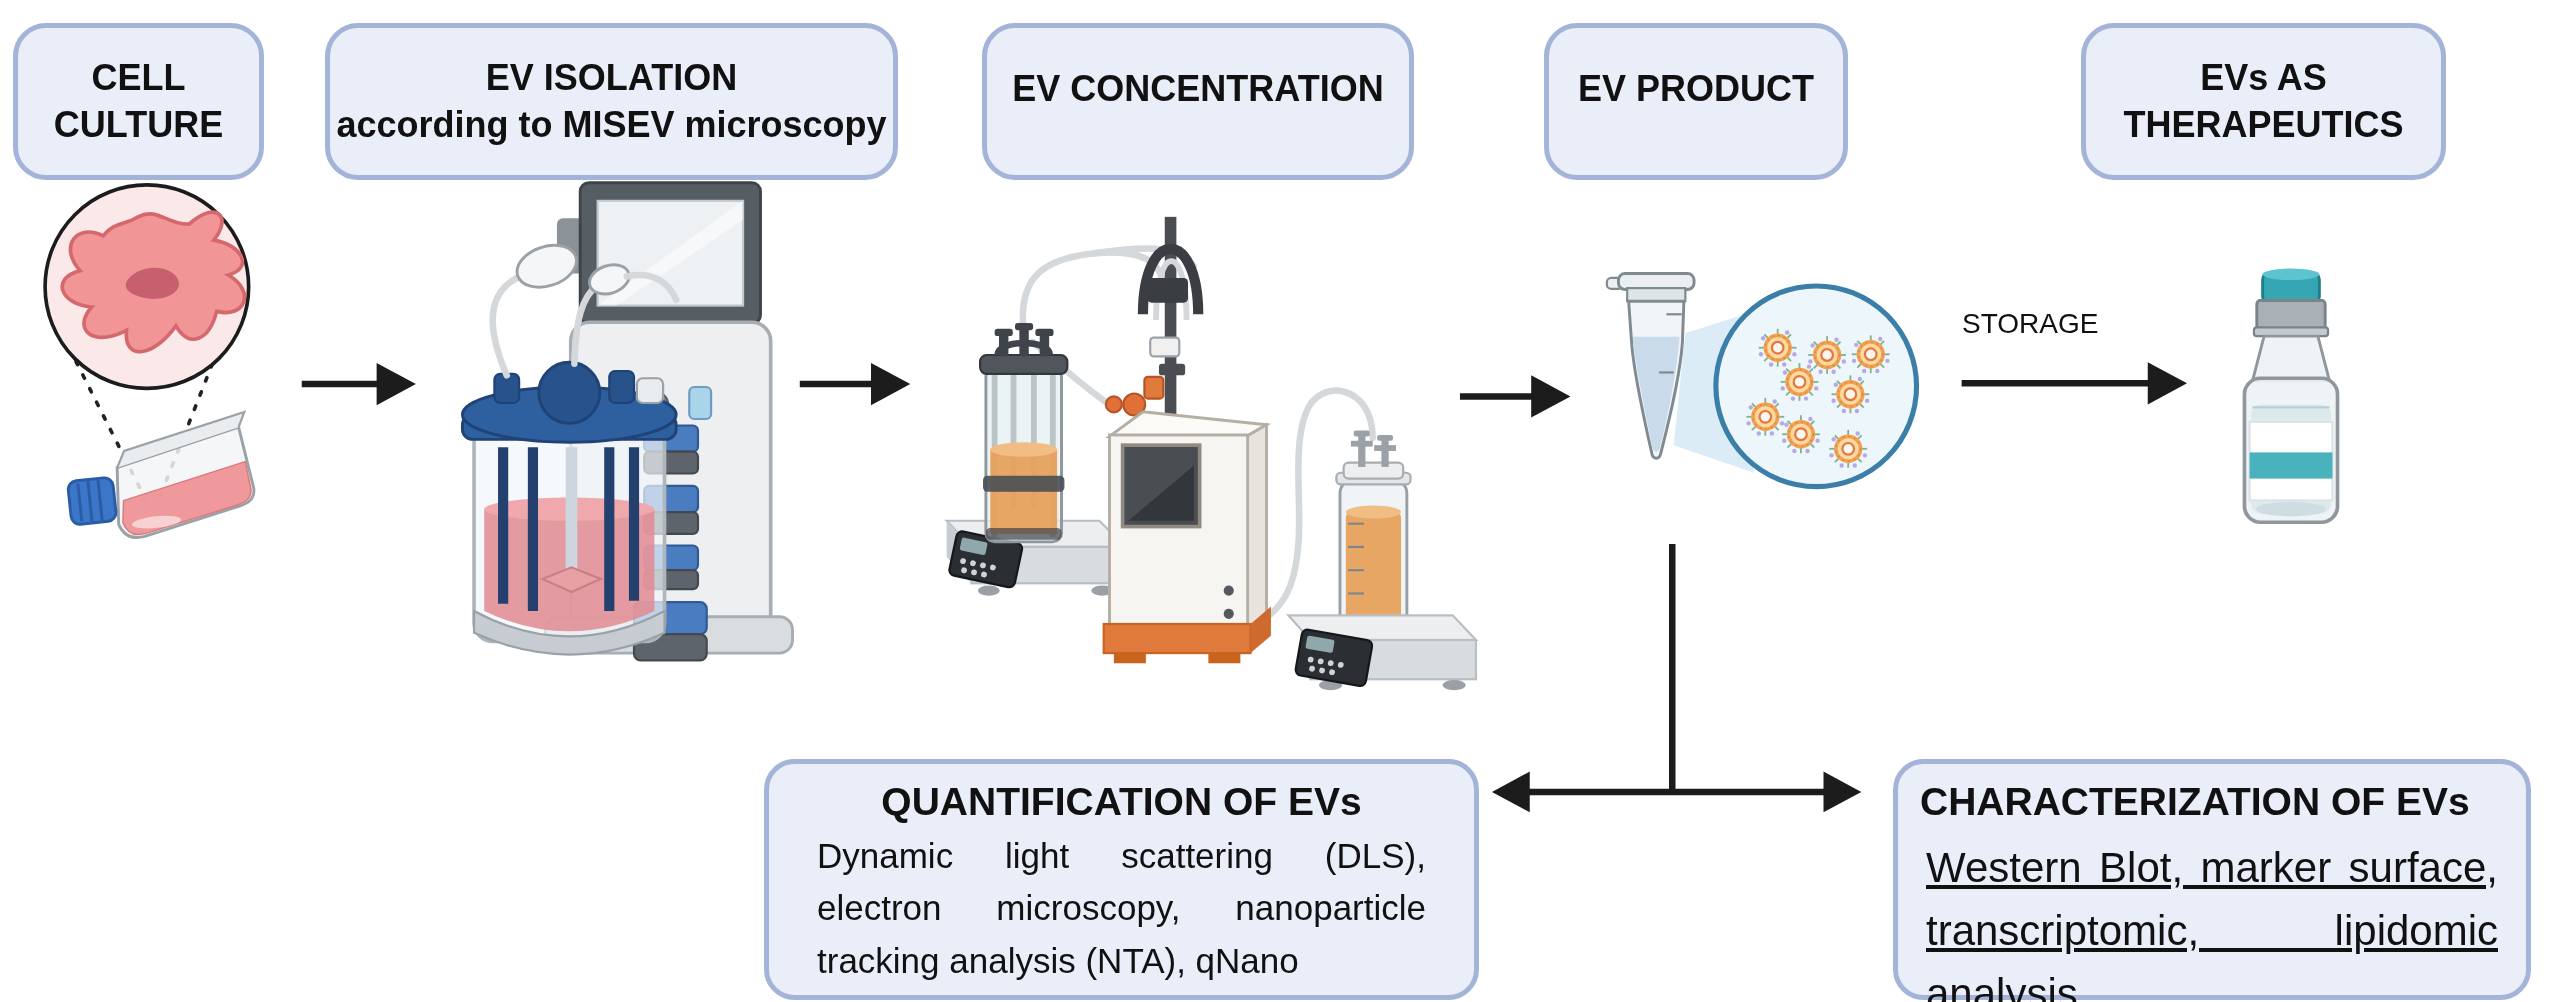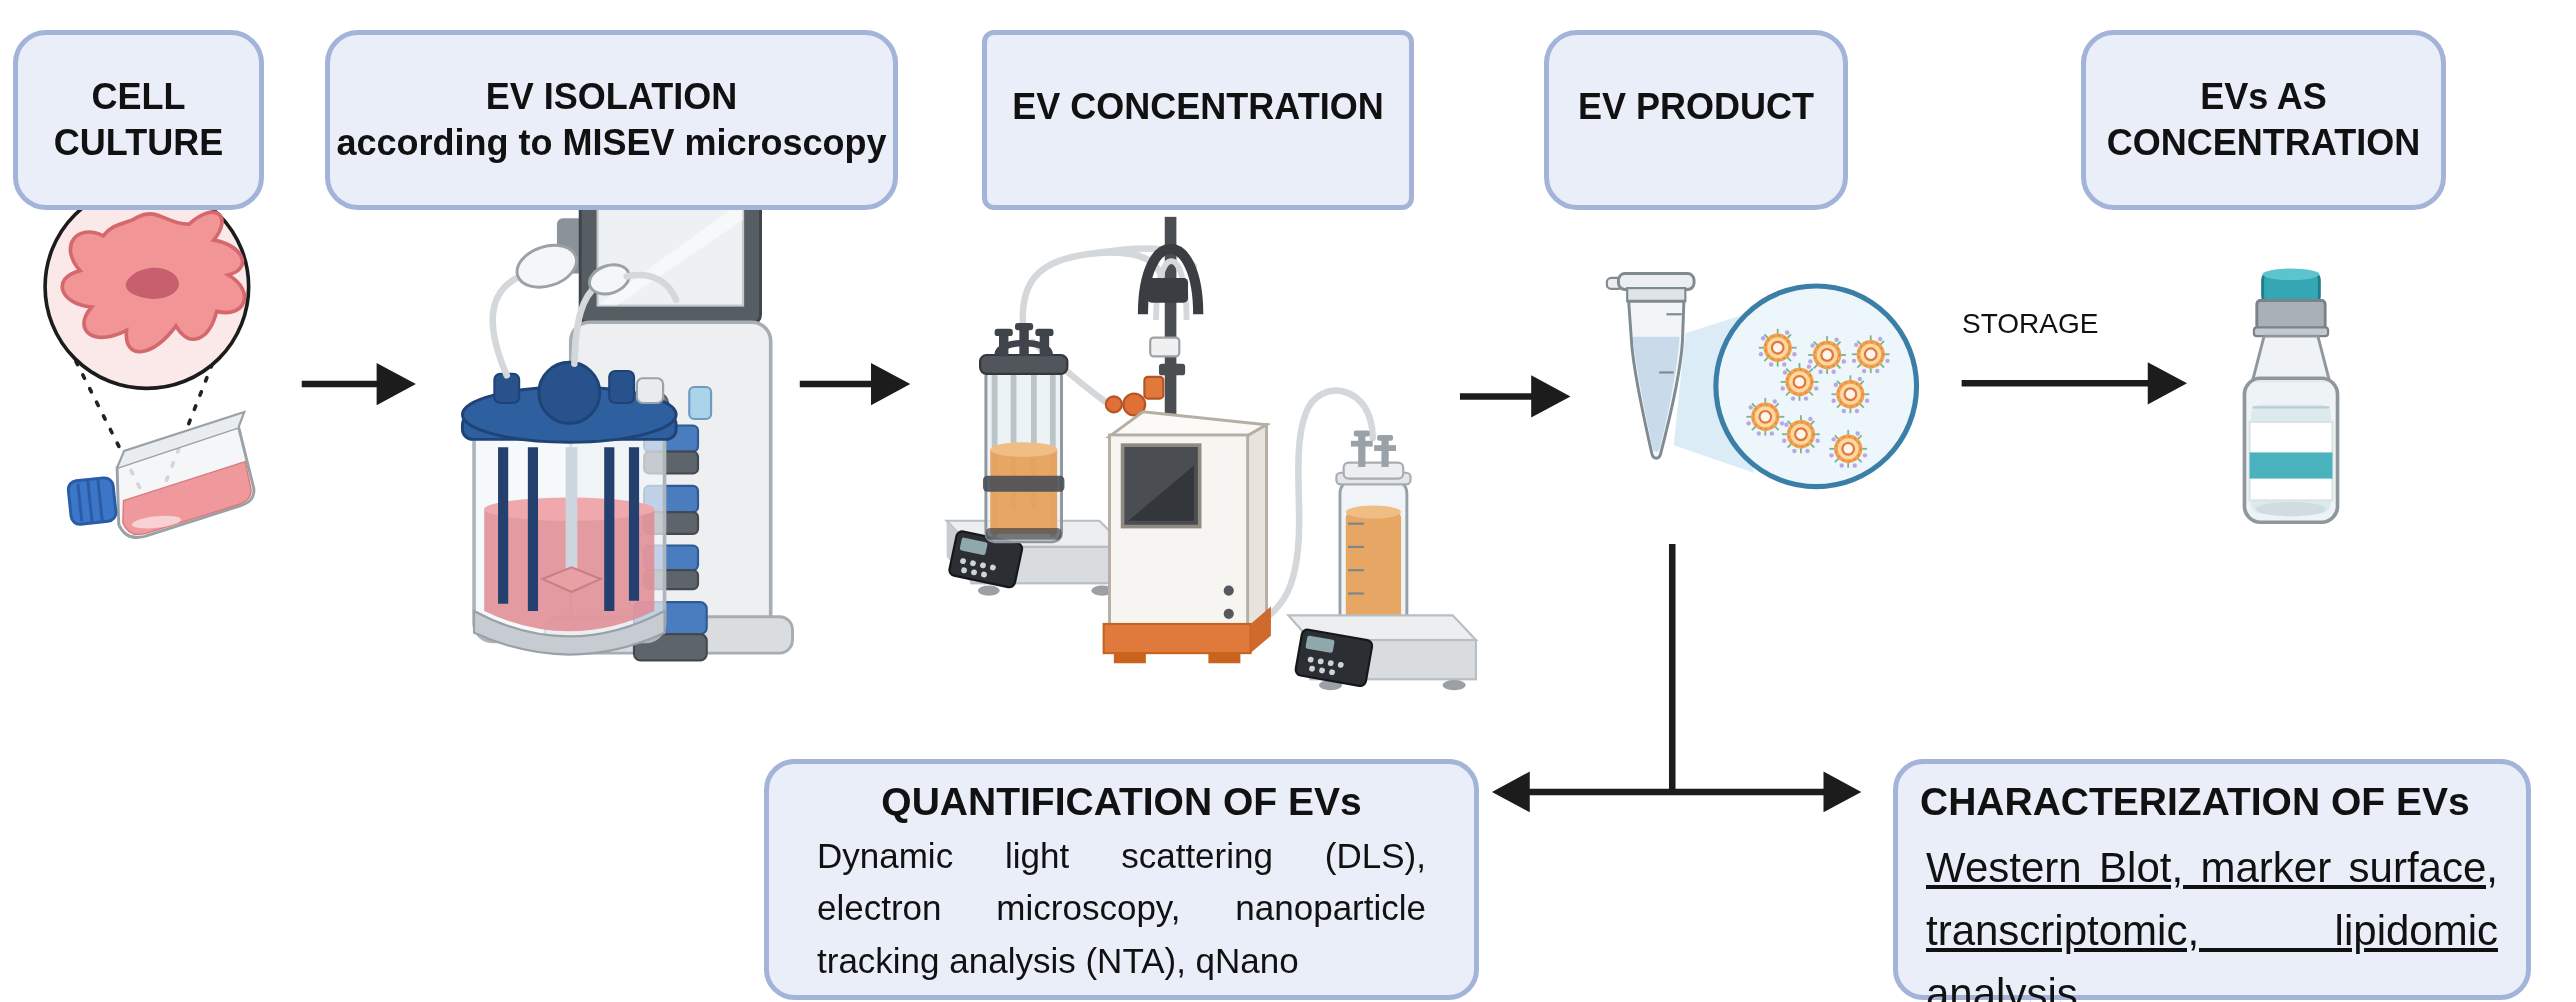--- a/index.html
+++ b/index.html
@@ -1,20 +1,20 @@
 <!DOCTYPE html>
 <html style="--background: #ffffff; --box-fill: #e9eef9; --box-border: #a3b4d8; --arrow: #1c1c1c; --text: #111111; --magnifier-stroke: #3b7fa8; --ev-membrane: #f0a250; --culture-pink: #f19597; --bioreactor-blue: #2e5f9e; --tff-orange: #e6a15c; --machine-orange: #e0793c; --vial-teal: #35a7b4;font-size:11.6px"><head>
 <meta charset="utf-8">
 <style>
   html,body{margin:0;padding:0;background:#fff;}
   .canvas{position:relative;width:2576px;height:1003px;background:var(--background,#fff);
           font-family:"Liberation Sans",sans-serif;overflow:hidden;}
   svg{position:absolute;left:0;top:0;}
   
-  .flow-box{position:absolute;top:30px;height:180px;background:var(--box-fill);
+  .flow-box{position:absolute;top:23px;height:157px;background:var(--box-fill);
             border:5.1px solid var(--box-border);border-radius:33px;box-sizing:border-box;
             display:flex;align-items:center;justify-content:center;z-index:3;}
   .flow-box .lbl{font-weight:bold;font-size:36px;line-height:1.28;text-align:center;
                  white-space:pre-line;color:var(--text);}
   .raised{padding-bottom:25px;}
   
   .panel{position:absolute;top:759px;height:241px;background:var(--box-fill);
          border:5.1px solid var(--box-border);border-radius:30.5px;box-sizing:border-box;z-index:3;}
   .panel .ttl{font-weight:bold;font-size:39px;margin-top:16px;color:var(--text);}
   #panel-quantification .ttl{text-align:center;}
@@ -36,29 +36,29 @@
 <div class="canvas">
 
   <div class="flow-box" id="box-cell-culture" style="left:13px;width:251px;">
     <span class="lbl">CELL
 CULTURE</span>
   </div>
   <div class="flow-box" id="box-ev-isolation" style="left:325px;width:573px;">
     <span class="lbl">EV ISOLATION
 according to MISEV microscopy</span>
   </div>
-  <div class="flow-box raised" id="box-ev-concentration" style="left:982px;width:432px;border-radius:12px;">
+  <div class="flow-box raised" id="box-ev-concentration" style="left:982px;width:432px;">
     <span class="lbl">EV CONCENTRATION</span>
   </div>
   <div class="flow-box raised" id="box-ev-product" style="left:1544px;width:304px;">
     <span class="lbl">EV PRODUCT</span>
   </div>
   <div class="flow-box" id="box-evs-as-therapeutics" style="left:2081px;width:365px;">
     <span class="lbl">EVs AS
-CONCENTRATION</span>
+THERAPEUTICS</span>
   </div>
 
   <div class="storage-lbl">STORAGE</div>
 
   <div class="panel" id="panel-quantification" style="left:764px;width:715px;">
     <div class="ttl">QUANTIFICATION OF EVs</div>
     <div class="bod">Dynamic light scattering (DLS), electron microscopy, nanoparticle tracking analysis (NTA), qNano</div>
   </div>
   <div class="panel" id="panel-characterization" style="left:1893px;width:638px;">
     <div class="ttl">CHARACTERIZATION OF EVs</div>

